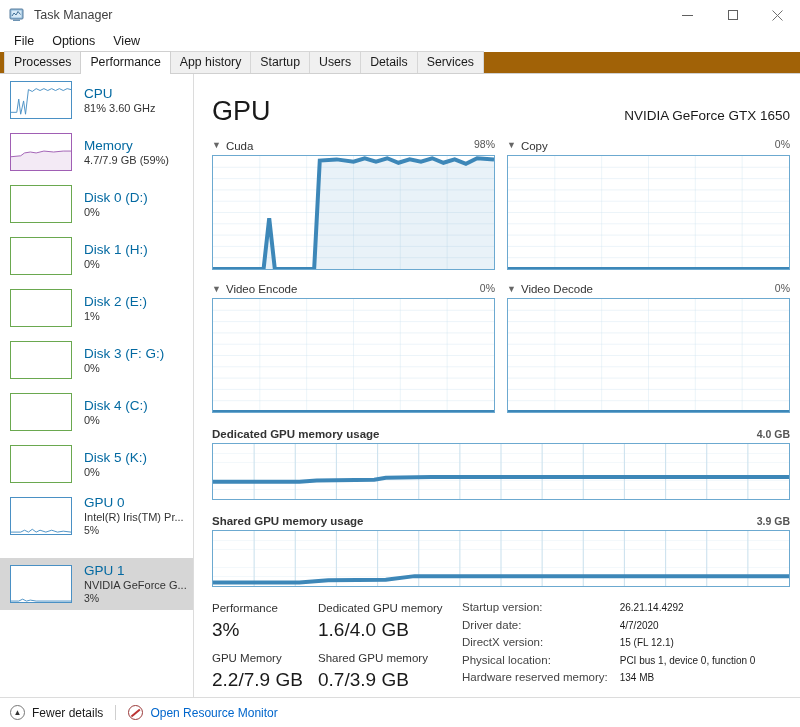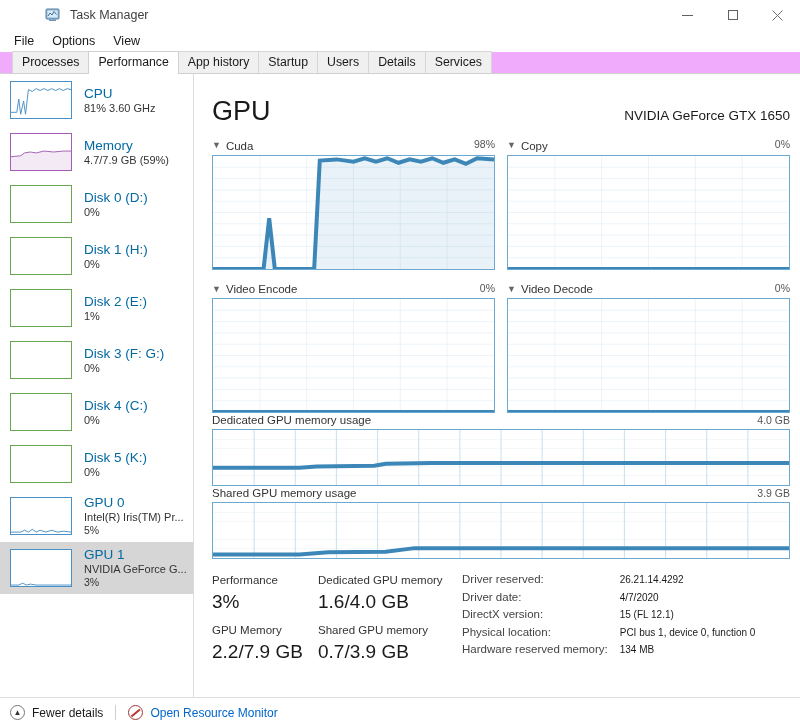--- a/index.html
+++ b/index.html
@@ -9,37 +9,37 @@
     background: #ffffff;
     font-family: "Liberation Sans", sans-serif;
     color: #202020;
     overflow: hidden;
     position: relative;
   }
 
   
   .titlebar {
     height: 30px; display:flex; align-items:center;
-    background:#ffffff; position:relative;margin-left:36px;
+    background:#ffffff; position:relative;
   }
   .tb-icon { width:18px; height:16px; margin-left:8px; position:relative; }
   .tb-title { font-size:12.5px; color:#404040; margin-left:8px; }
   .wincontrols { position:absolute; right:0; top:0; display:flex; height:30px; }
   .wc { width:45px; height:30px; display:flex; align-items:center; justify-content:center;
         color:#707070; font-size:12px; }
   .wc-min { display:block; width:11px; height:1px; background:#606060; }
   .wc-max { display:block; width:10px; height:10px; border:1px solid #606060; }
 
   
   .menubar { height:22px; display:flex; align-items:center; padding-left:6px; gap:2px; }
   .menu-item { font-size:12.5px; color:#1a1a1a; padding:2px 8px; }
 
   
-  .tabstrip { height:22px; display:flex; align-items:flex-end; padding-left:12px;
-              border-bottom:1px solid #d0d0d0; background:#f0abfc; }
+  .tabstrip { height:22px; display:flex; align-items:flex-end; padding-left:4px;
+              border-bottom:1px solid #d0d0d0; background:#a16207; }
   .tab {
     font-size:12.3px; color:#1a1a1a; padding:3px 9px 4px 9px;
     background:#f0f0f0; border:1px solid #d6d6d6; border-bottom:none;
     margin-right:-1px; position:relative; line-height:14px;
   }
   .tab.active {
     background:#ffffff; border-color:#d0d0d0; z-index:2;
     margin-bottom:-1px; padding-bottom:5px;
   }
 
@@ -47,21 +47,21 @@
   .content { display:flex; height:645px; }
 
   
   .sidebar {
     width:194px; height:100%; background:#ffffff;
     border-right:1px solid #dcdcdc; overflow:hidden; position:relative;
   }
   .side-item {
     height:52px; display:flex; align-items:center; padding:0 6px 0 10px;
   }
-  .side-item.selected { background:#d6d6d6; }
+  .side-item.selected { background:#d6d6d6;margin-top:16px; }
   .thumb {
     width:62px; height:38px; border:1px solid #4a90c4; background:#ffffff;
     position:relative; overflow:hidden; flex:none;
   }
   .thumb svg { position:absolute; inset:0; width:100%; height:100%; }
   .side-text { margin-left:12px; overflow:hidden; }
   .side-title { font-size:13.5px; color:#0369a1; line-height:16px; white-space:nowrap; }
   .side-sub { font-size:11px; color:#333; line-height:13px; white-space:nowrap; }
   .side-sub2 { font-size:10.5px; color:#333; line-height:13px; white-space:nowrap; }
 
@@ -74,21 +74,21 @@
   .grow-row { display:flex; gap:12px; margin-top:12px; }
   .graph-block { flex:1; }
   .gb-head { display:flex; justify-content:space-between; align-items:baseline;
              font-size:11.5px; color:#333; margin-bottom:3px; }
   .gb-label { display:flex; align-items:center; gap:5px; }
   .chev { color:#666; font-size:9px; line-height:1; }
   .gb-val { font-size:10.5px; color:#555; }
   .gbox { border:1px solid #6ca9d0; position:relative; background:#fff; overflow:hidden; }
   .gbox svg { position:absolute; inset:0; width:100%; height:100%; display:block; }
 
-  .wide-block { margin-top:1px; }
+  .wide-block { margin-top:15px;font-weight:bold; }
   .wb-head { display:flex; justify-content:space-between; align-items:baseline;
              font-size:11.5px; color:#333; margin-bottom:3px; }
 
   
   .stats { display:flex; margin-top:12px; }
   .stat-col { width:106px; }
   .stat-col.wide { width:130px; }
   .stat-lbl { font-size:11.5px; color:#333; line-height:18px; }
   .stat-val { font-size:19px; color:#1a1a1a; line-height:26px; margin-bottom:6px; }
   .info-col { margin-left:14px; display:flex; }
@@ -446,21 +446,21 @@
         <div class="stat-val">2.2/7.9 GB</div>
       </div>
       <div class="stat-col wide">
         <div class="stat-lbl">Dedicated GPU memory</div>
         <div class="stat-val">1.6/4.0 GB</div>
         <div class="stat-lbl">Shared GPU memory</div>
         <div class="stat-val">0.7/3.9 GB</div>
       </div>
       <div class="info-col">
         <div class="info-keys" id="info-keys">
-            <div class="info-k">Driver reserved:</div>
+            <div class="info-k">Startup version:</div>
             <div class="info-k">Driver date:</div>
             <div class="info-k">DirectX version:</div>
             <div class="info-k">Physical location:</div>
             <div class="info-k">Hardware reserved memory:</div>
           </div>
         <div class="info-vals" id="info-vals">
             <div class="info-v">26.21.14.4292</div>
             <div class="info-v">4/7/2020</div>
             <div class="info-v">15 (FL 12.1)</div>
             <div class="info-v">PCI bus 1, device 0, function 0</div>

